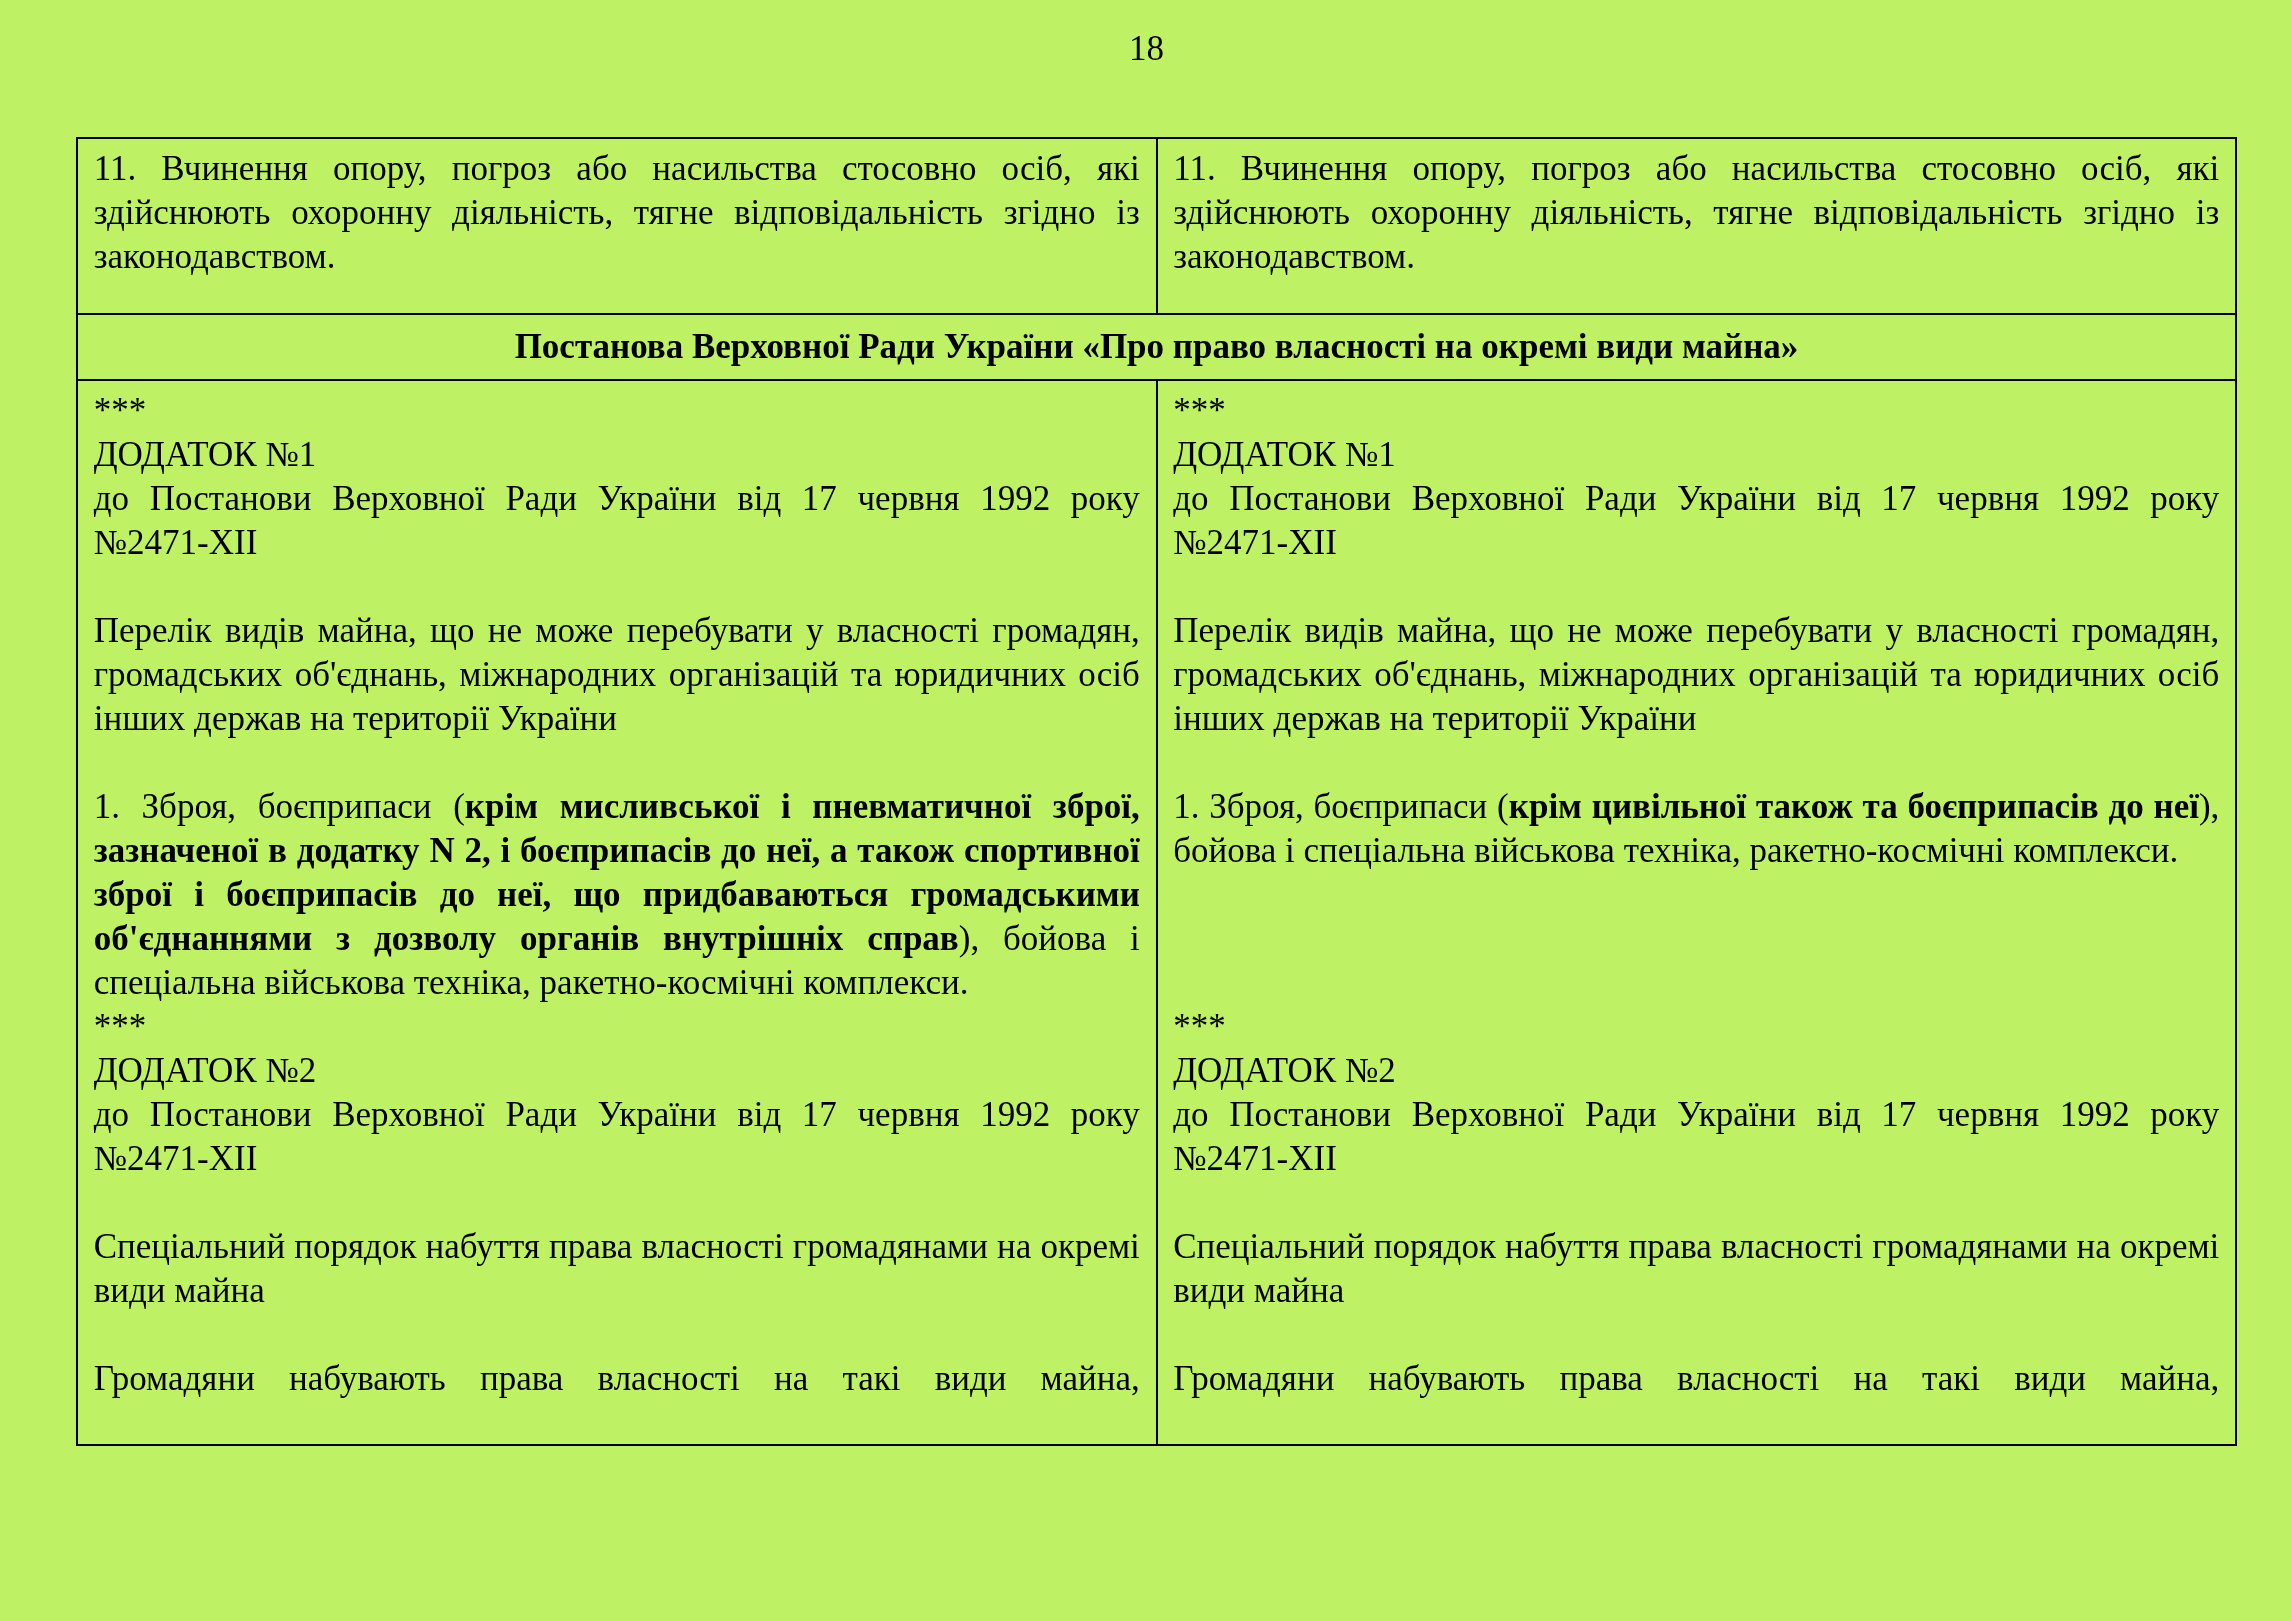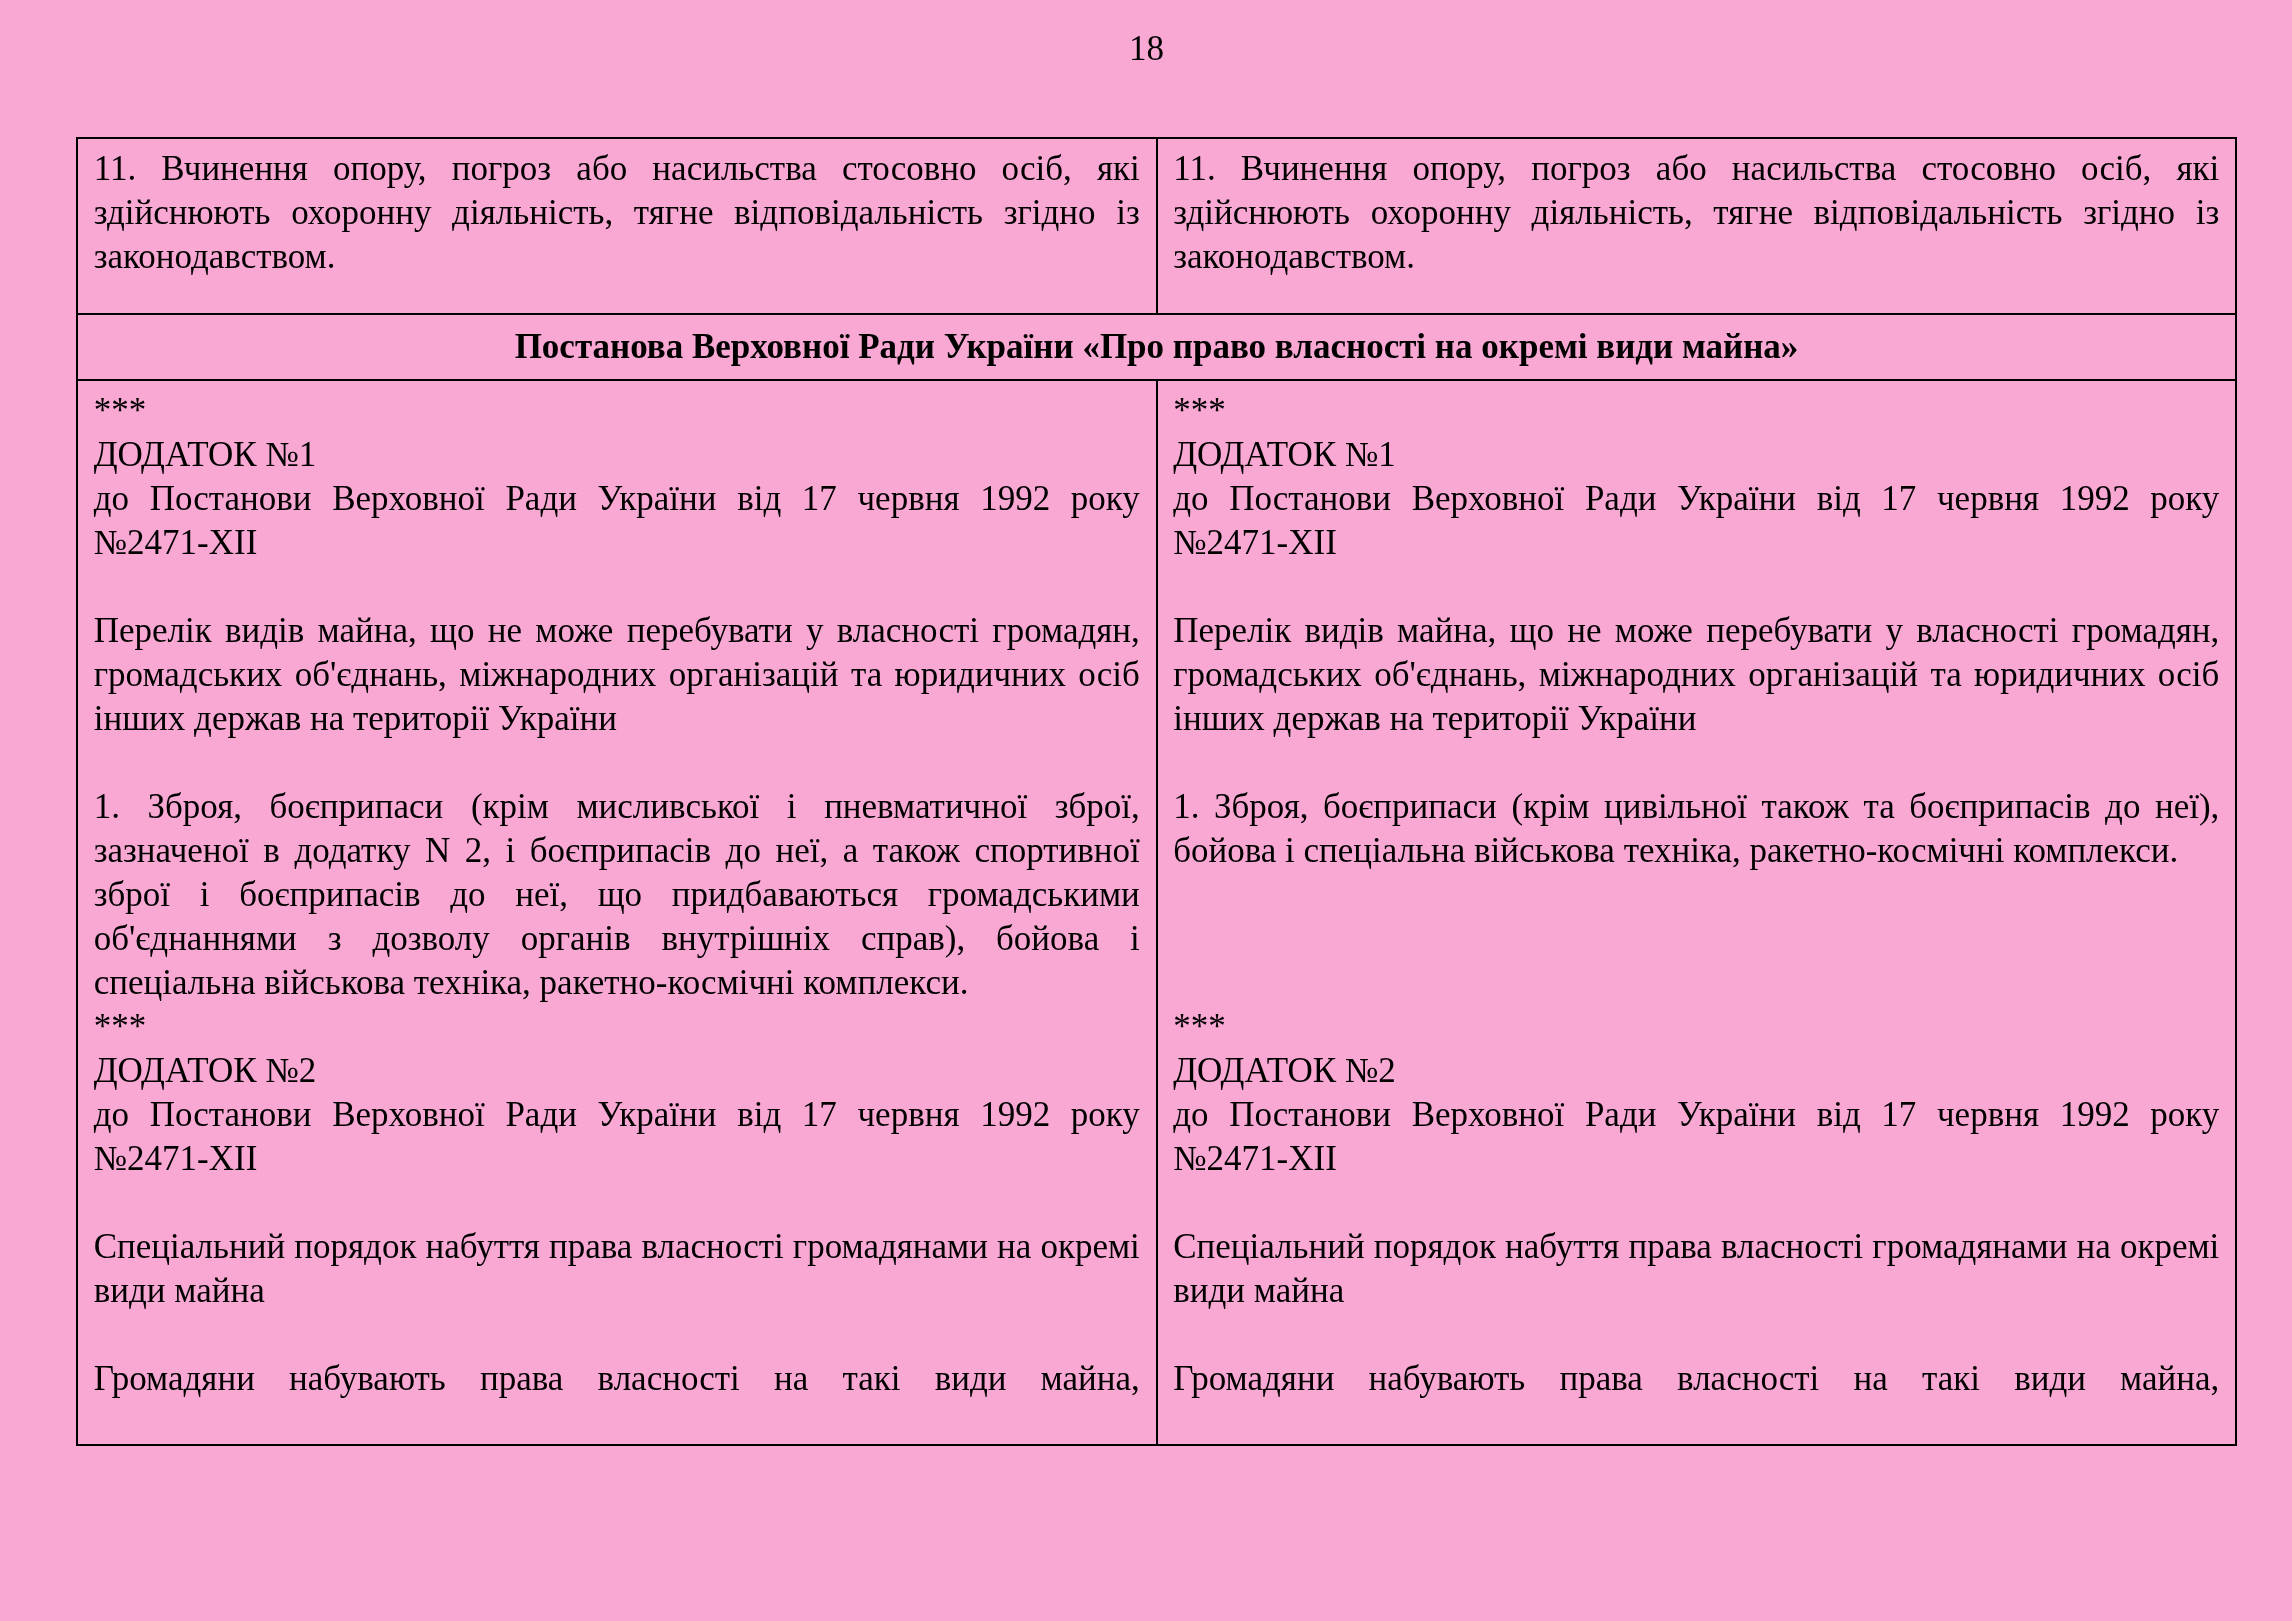--- a/index.html
+++ b/index.html
@@ -4,21 +4,21 @@
 <style>
   html, body {
     margin: 0;
     padding: 0;
     background: #ffffff;
   }
   .page {
     position: relative;
     width: 2293px;
     height: 1621px;
-    background: #f9a8d4;
+    background: #bef264;
     color: #000000;
     font-family: "Liberation Serif", "DejaVu Serif", serif;
     overflow: hidden;
   }
   .page-number {
     position: absolute;
     top: 27.4px;
     left: 0;
     width: 100%;
     text-align: center;
@@ -49,21 +49,21 @@
     text-align: center;
     vertical-align: middle;
     font-weight: bold;
     padding: 0 0;
   }
   tr.row-main td { height: 1065px; }
   p { margin: 0; padding: 0; }
   p.para { text-align: justify; }
   p.stretch { text-align-last: justify; }
   p.gap { height: 44px; }
-  b { font-weight: normal; }
+  b { font-weight: bold; }
 </style>
 </head>
 <body>
 
 <div class="page">
   <div class="page-number">18</div>
 
   <table class="doc-table">
     <colgroup>
       <col style="width:50%">

